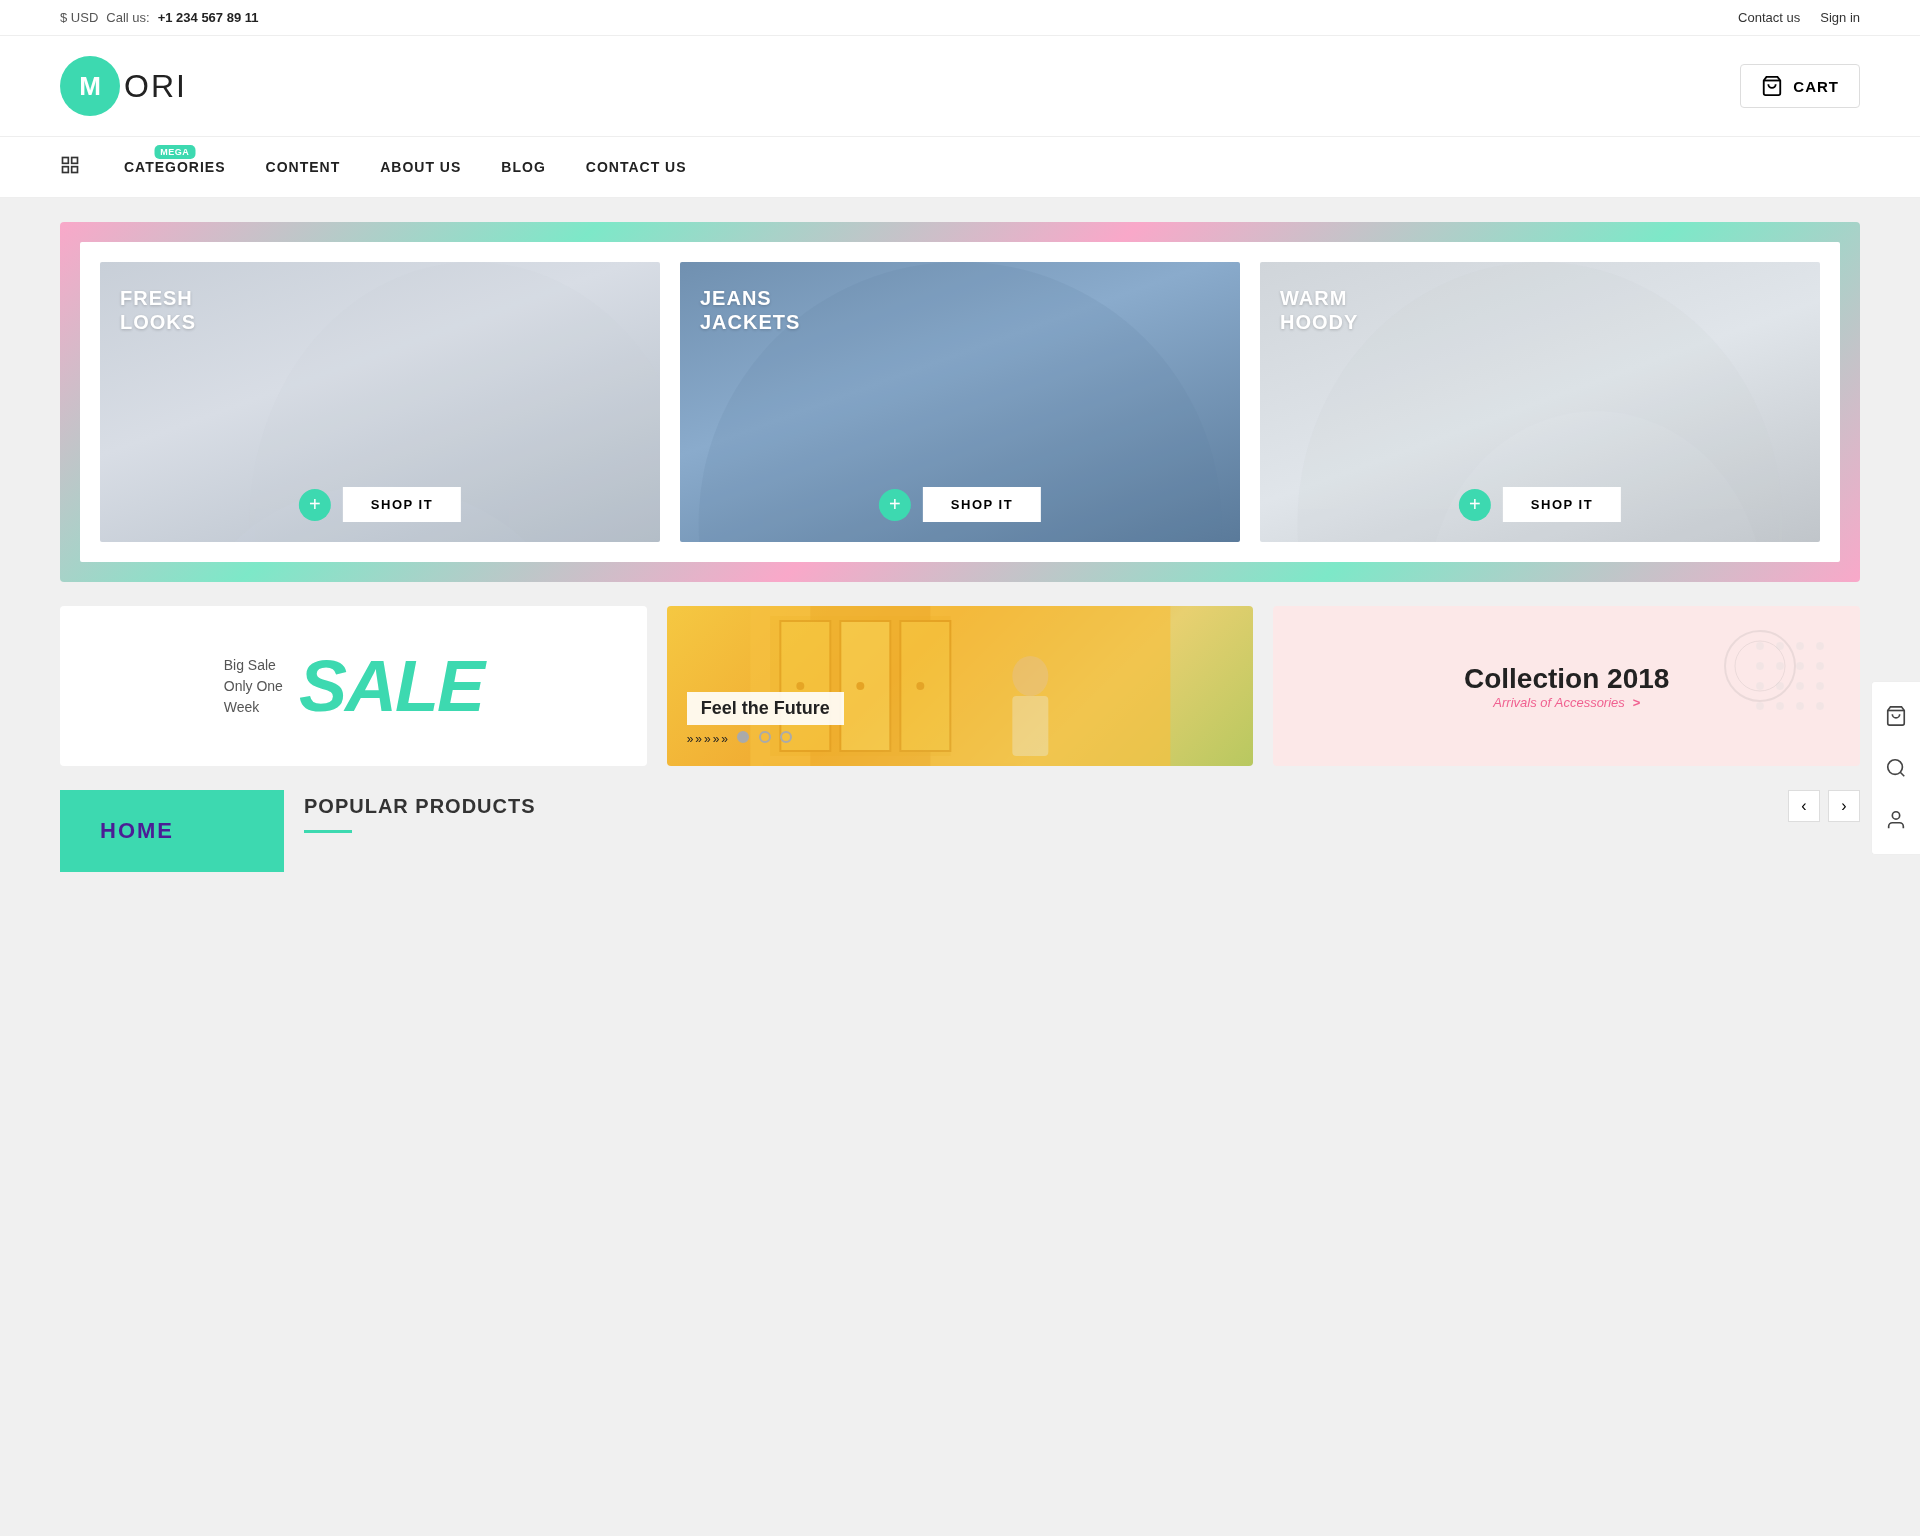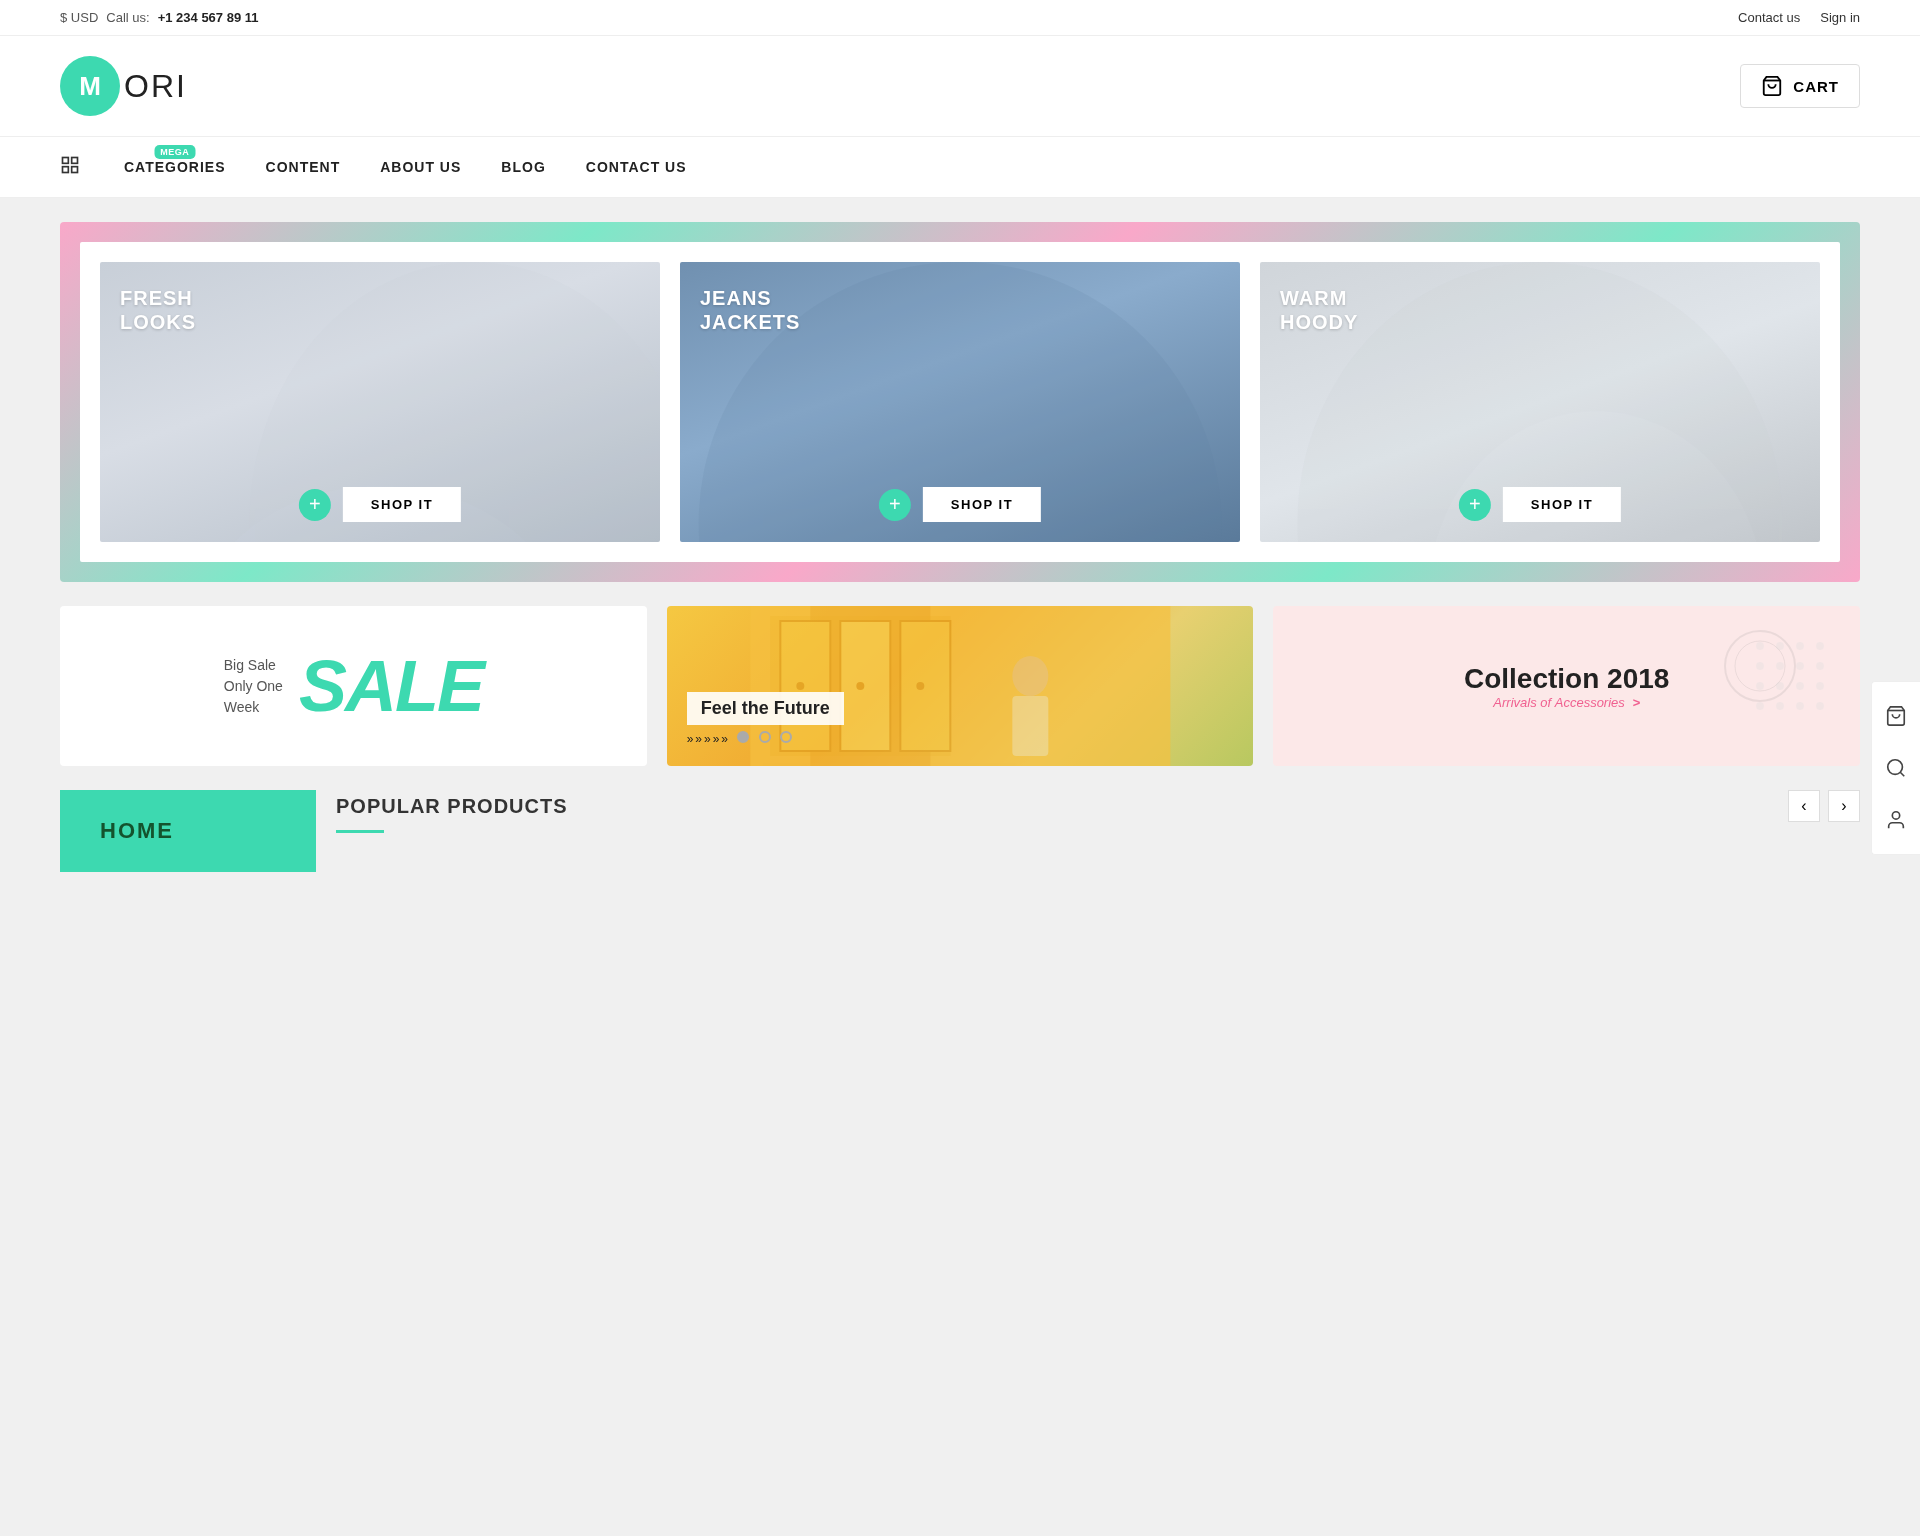--- a/index.html
+++ b/index.html
@@ -318,26 +318,26 @@
       opacity: 0.3;
     }
 
     
     .bottom-section {
       display: flex;
       gap: 20px;
     }
     .home-tab {
       background: #3dd9b0;
-      color: #14532d;
+      color: #4c1d95;
       font-size: 22px;
       font-weight: 700;
       letter-spacing: 2px;
       padding: 28px 40px;
-      width: 256px;
+      width: 224px;
       text-transform: uppercase;
       flex-shrink: 0;
     }
     .popular-products-section {
       flex: 1;
     }
     .popular-header {
       display: flex;
       align-items: center;
       justify-content: space-between;

